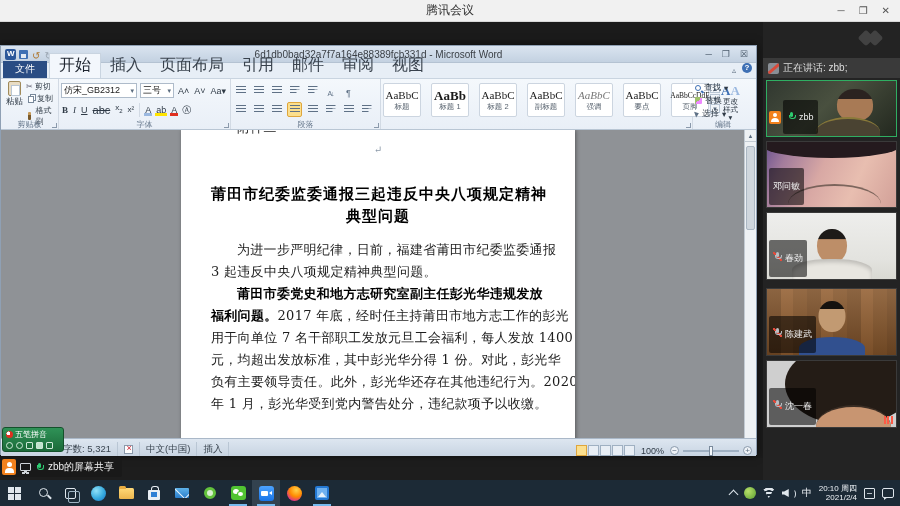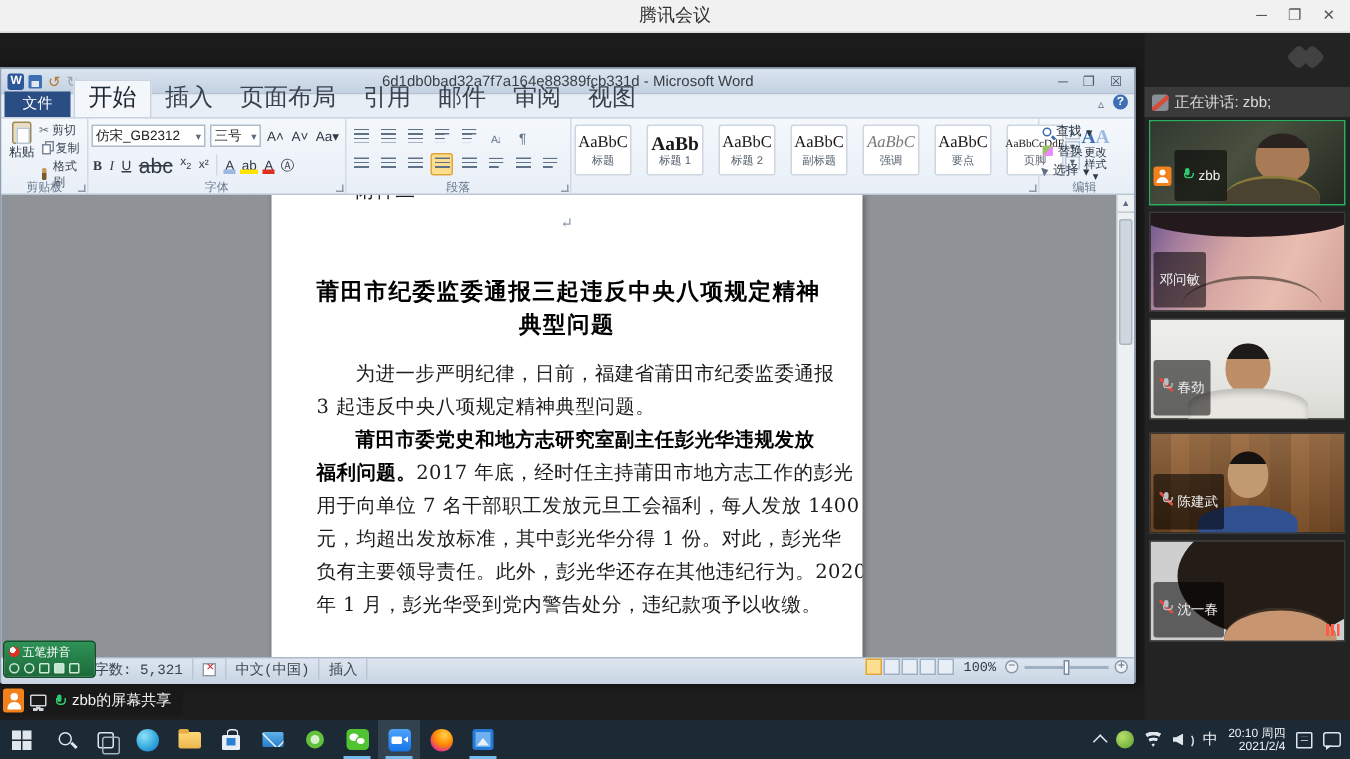--- a/index.html
+++ b/index.html
@@ -68,21 +68,21 @@
   
   .g-font { width:172px; }
   .rib-row { display:flex; align-items:center; gap:3px; height:19px; }
   .combo { background:#fff; border:1px solid #aebbca; font-size:9px; color:#222; display:flex;
     align-items:center; justify-content:space-between; padding:0 2px; height:15px; }
   .combo .car { font-size:7px; color:#5a6b7e; }
   .fbtn { font-size:9px; color:#2f3a46; padding:0 1px; line-height:14px; }
   .fb-b { font-weight:bold; font-family:"Liberation Serif",serif; }
   .fb-i { font-style:italic; font-family:"Liberation Serif",serif; }
   .fb-u { text-decoration:underline; }
-  .fb-abc { text-decoration:line-through; font-size:14px; }
+  .fb-abc { text-decoration:line-through; font-size:11px; }
   .fb-sub { font-size:8px; } .fb-sub sub{font-size:6px;}
   .ubar { position:relative; }
   .ubar::after { content:""; position:absolute; left:0; right:0; bottom:1px; height:3px; }
   .u-yellow::after { background:#ffe400; }
   .u-red::after { background:#e03020; }
   .u-blue::after { background:#9ab8e0; }
   .sep { width:1px; height:14px; background:#d2dae4; margin:0 1px; }
 
   
   .g-para { width:150px; }
@@ -134,21 +134,21 @@
   .dline.dim { color:#8a98a8; font-size:10px; }
   .dline.gap-top { margin-top:22px; }
   .dline.gap { margin-top:12px; }
   .vscroll { position:absolute; right:0; top:0; bottom:0; width:12px; background:#eef1f4; border-left:1px solid #c2cad2; }
   .vs-up { height:12px; border-bottom:1px solid #c2cad2; text-align:center; font-size:6px; color:#5a6b7e; line-height:12px; }
   .vs-up::before { content:"\25B2"; }
   .vs-thumb { position:absolute; left:1px; right:1px; top:16px; height:84px; background:#cfd6dd; border:1px solid #aab6c2; border-radius:2px; }
 
   
   .wstatus { height:18px; background:linear-gradient(#dde6f0,#c8d4e2); border-top:1px solid #aab8c8;
-    display:flex; align-items:flex-start; font-size:9.5px; color:#3a4550; padding:0 4px;font-family:Liberation Mono, monospace; }
+    display:flex; align-items:flex-end; font-size:9.5px; color:#3a4550; padding:0 4px; }
   .ws-item { padding:0 6px; border-right:1px solid #b9c6d4; display:flex; align-items:center; gap:3px; height:14px; }
   .ws-words { margin-left:52px; }
   .spell-ic { width:9px; height:9px; background:#fff; border:1px solid #8a99ab; position:relative; }
   .spell-ic::after { content:"\00D7"; position:absolute; left:1.5px; top:-2.5px; color:#c23; font-size:9px; }
   .ws-right { margin-left:auto; display:flex; align-items:center; gap:4px; }
   .viewbtns { display:flex; gap:1px; }
   .vb { width:11px; height:11px; border:1px solid #9fb0c2; background:#e8eef5; }
   .vb.on { background:#fbdf8e; border-color:#dfa63c; }
   .zoom-lbl { font-size:9px; color:#2f3a46; padding:0 2px; }
   .zminus,.zplus { width:9px; height:9px; border-radius:50%; border:1px solid #8a99ab; color:#5a6b7e;

